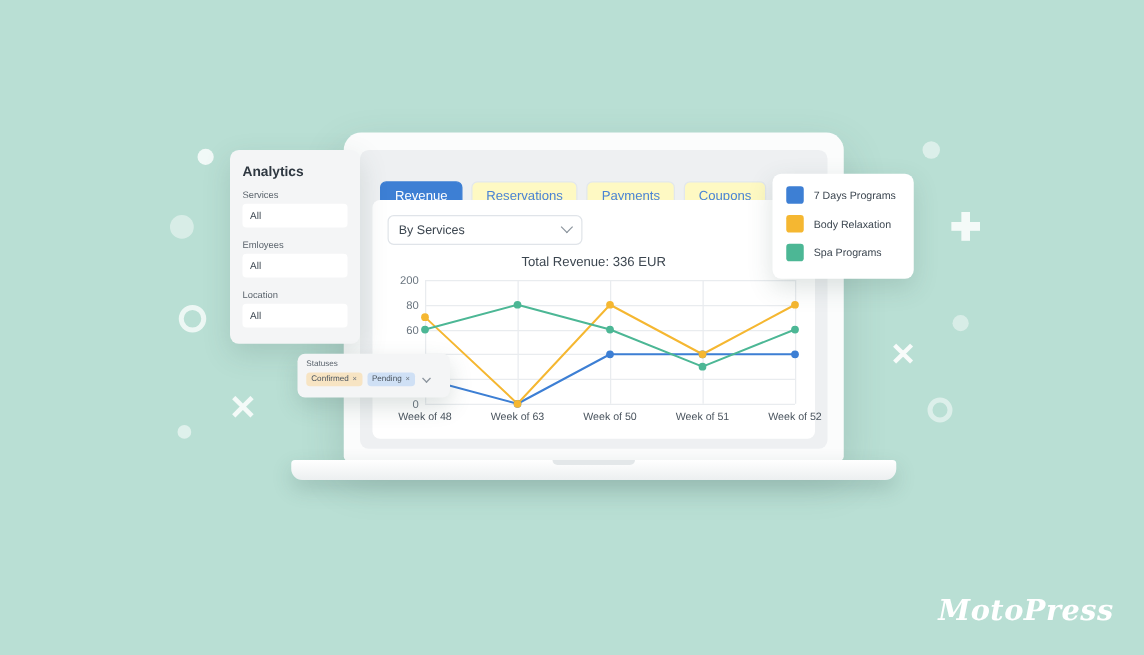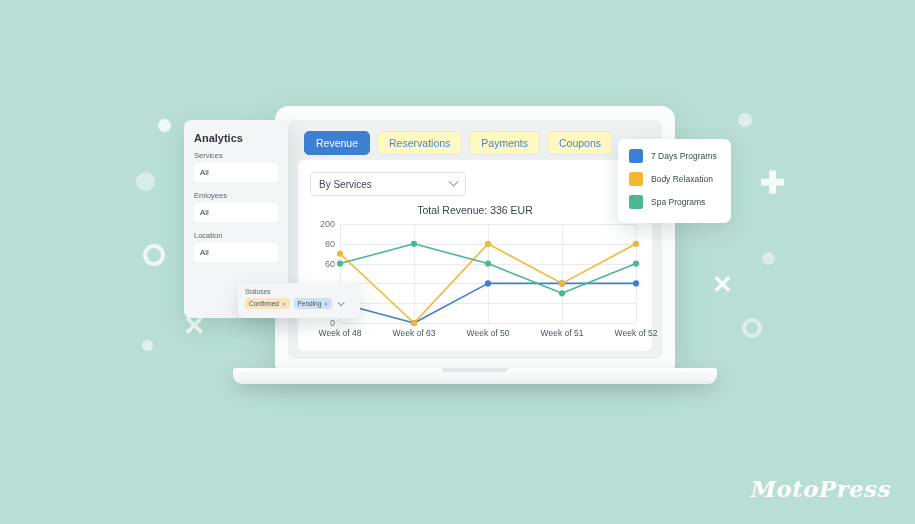--- a/index.html
+++ b/index.html
@@ -35,21 +35,21 @@
     background:linear-gradient(#ffffff,#eceff0);
     border-radius:3px 3px 9px 9px;
     box-shadow:0 7px 16px rgba(60,90,85,.22);
   }
   #laptop-notch {
     position:absolute; left:50%; transform:translateX(-50%); top:262px;
     width:66px; height:4px; background:#e3e7e9; border-radius:0 0 4px 4px;
   }
 
   
-  #tabs { position:absolute; left:16px; top:11px; display:flex; gap:7px; }
+  #tabs { position:absolute; left:16px; top:25px; display:flex; gap:7px; }
   .tab {
     font-size:10.5px; padding:5px 11px; border-radius:5px;
     background:#fef9c3; color:#4a83d4; border:1px solid #e2e7ed;
     white-space:nowrap;
   }
   .tab.active { background:#3d7fd4; color:#ffffff; border-color:#3d7fd4; font-weight:400; }
 
   #panel {
     position:absolute; left:10px; top:40px; right:10px; bottom:8px;
     background:#ffffff; border-radius:6px;
@@ -84,21 +84,21 @@
     transform:translateY(-50%); white-space:nowrap;
   }
   .xlabel {
     position:absolute; top:calc(100% + 5px); font-size:8.5px; color:#4a545e;
     transform:translateX(-50%); white-space:nowrap;
   }
   #plot svg { position:absolute; inset:0; width:100%; height:100%; overflow:visible; }
 
   
   #analytics-card {
-    position:absolute; left:184px; top:120px; width:104px; height:198px;
+    position:absolute; left:184px; top:120px; width:104px; height:155px;
     background:#f4f5f6; border-radius:7px;
     box-shadow:0 8px 22px rgba(60,90,85,.17);
     padding:12px 10px;
   }
   #analytics-title { font-size:11px; font-weight:700; color:#2f3841; margin-bottom:7px; }
   .field-label { font-size:7.5px; color:#5b646d; margin-bottom:3px; }
   .field-box {
     background:#ffffff; border-radius:3px; height:19px;
     display:flex; align-items:center; padding:0 6px;
     font-size:8px; color:#3c4650; margin-bottom:9px;

